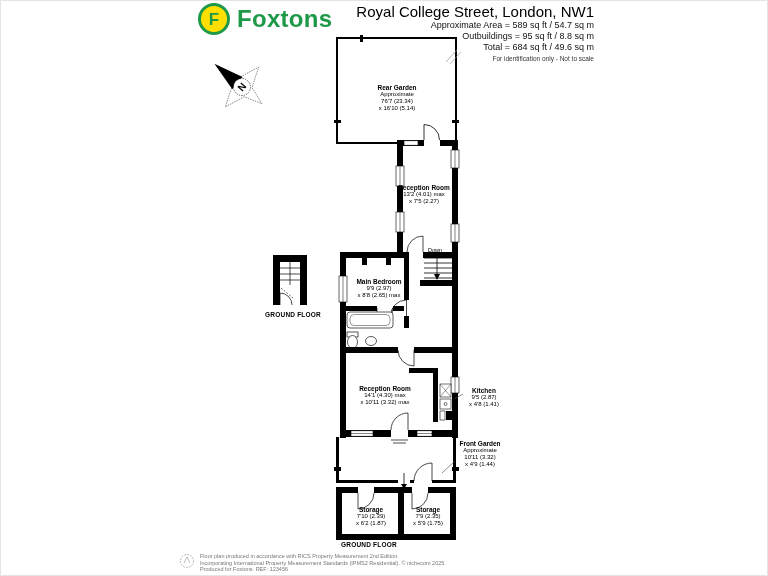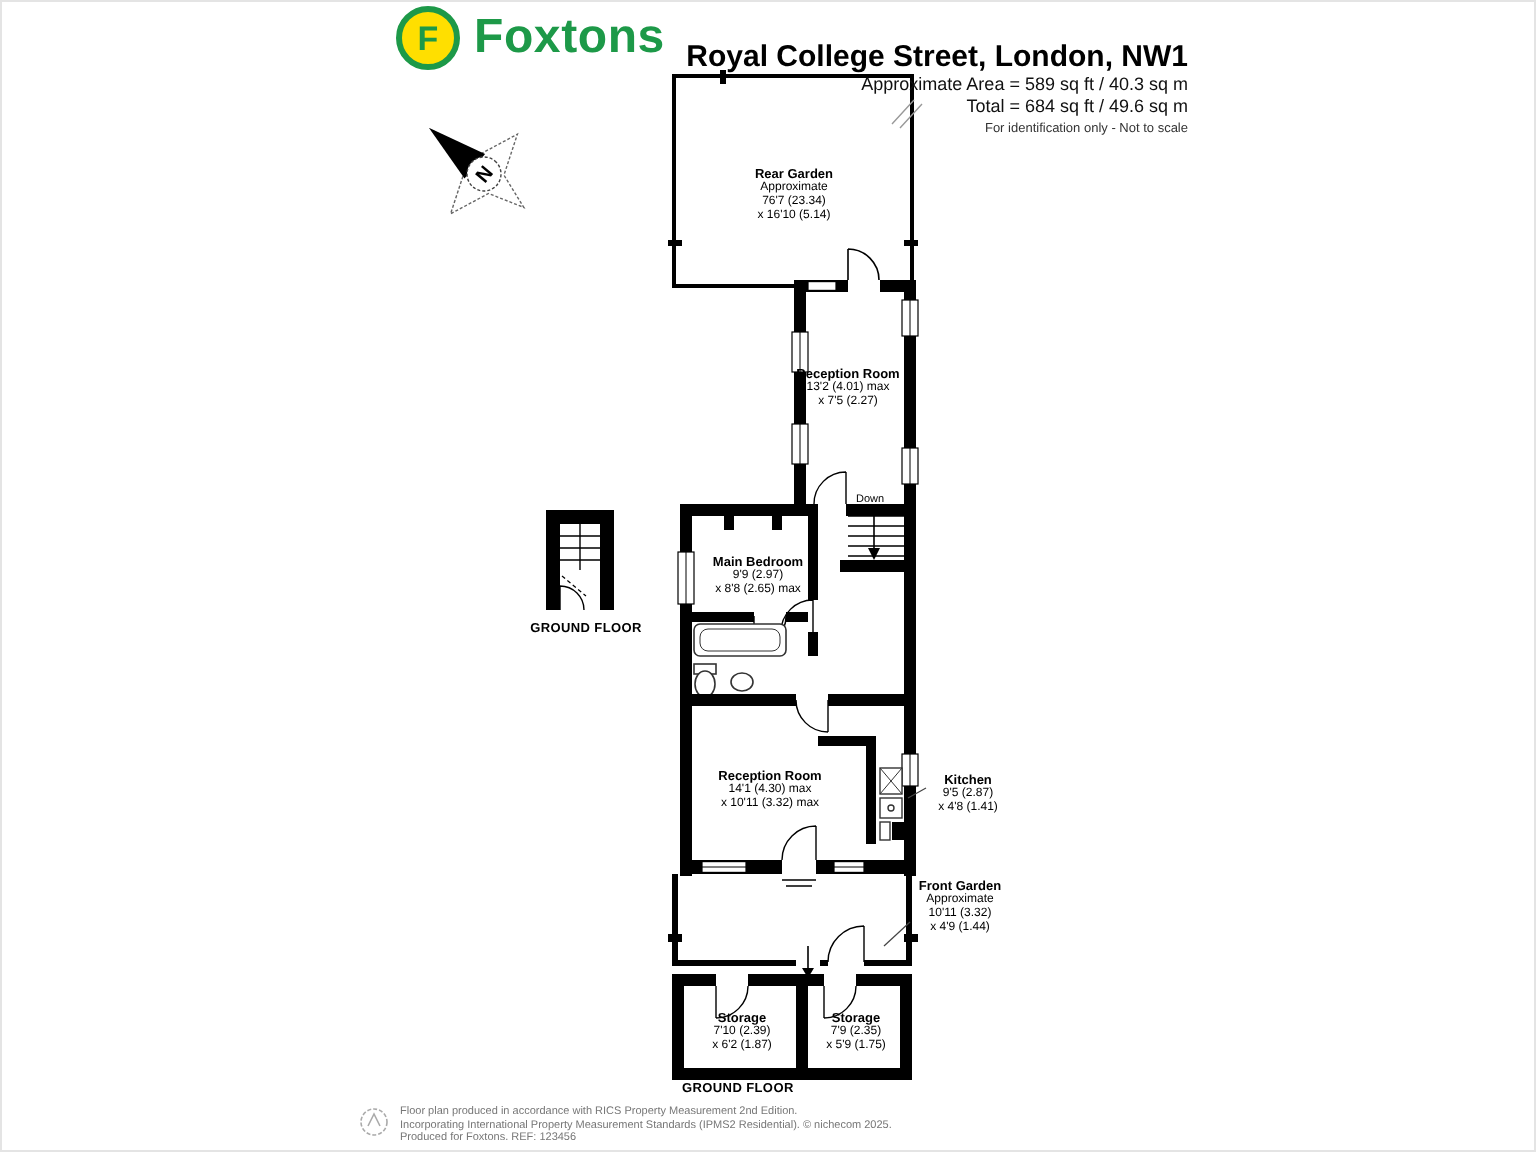--- a/index.html
+++ b/index.html
@@ -7,21 +7,21 @@
         font-family:"Liberation Sans",sans-serif;color:#000;box-shadow:inset 0 0 0 1px #e4e4e4;}
   svg{position:absolute;left:0;top:0;}
 
   
   .logo{position:absolute;left:198px;top:3px;display:flex;align-items:center;gap:7px;}
   .logo-ring{width:26px;height:26px;border:3px solid #1d9948;border-radius:50%;background:#ffdf00;
              display:flex;align-items:center;justify-content:center;}
   .logo-ring span{font-weight:bold;font-size:17px;color:#1d9948;line-height:1;}
   .brand{font-size:24px;font-weight:bold;color:#1d9948;letter-spacing:.3px;}
   .title-block{position:absolute;left:320px;top:3px;width:274px;text-align:right;}
-  .title{font-size:15px;font-weight:bold;line-height:17px;margin-top:17px;}
+  .title{font-size:15px;font-weight:normal;line-height:17px;}
   .area-line{font-size:9px;line-height:11px;color:#111;}
   .scale-note{font-size:6.5px;color:#333;margin-top:2px;}
 
   
   .lbl{position:absolute;transform:translateX(-50%);text-align:center;font-size:6px;
        line-height:7px;white-space:nowrap;}
   .lbl .rn{font-weight:bold;font-size:6.5px;}
   .floor-lbl{position:absolute;font-weight:bold;font-size:6.5px;letter-spacing:.2px;white-space:nowrap;}
   .floor-lbl.ctr{transform:translateX(-50%);}
   .down-lbl{position:absolute;font-size:5.5px;white-space:nowrap;}
@@ -180,21 +180,22 @@
 
   <div class="logo">
     <div class="logo-ring">
       <span>F</span>
     </div>
     <div class="brand">Foxtons</div>
   </div>
 
   <div class="title-block">
     <div class="title">Royal College Street, London, NW1</div>
-    <div class="area-line">Approximate Area = 589 sq ft / 40.3 sq m</div>
+    <div class="area-line">Approximate Area = 589 sq ft / 54.7 sq m</div>
+    <div class="area-line">Outbuildings = 95 sq ft / 8.8 sq m</div>
     <div class="area-line">Total = 684 sq ft / 49.6 sq m</div>
     <div class="scale-note">For identification only - Not to scale</div>
   </div>
 
   <div class="lbl" style="left:397px;top:84px">
     <div class="rn">Rear Garden</div>
     <div>Approximate</div>
     <div>76'7 (23.34)</div>
     <div>x 16'10 (5.14)</div>
   </div>

